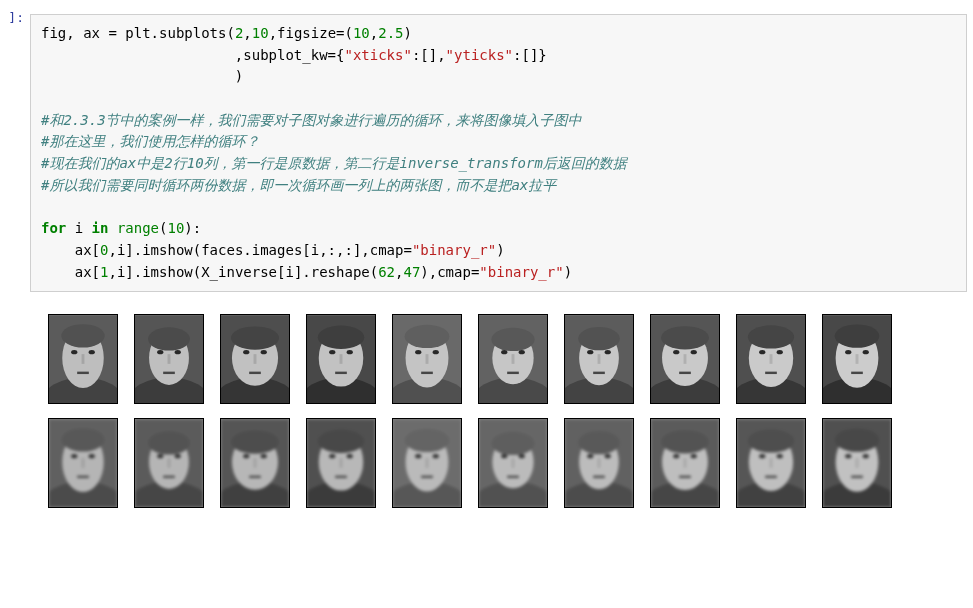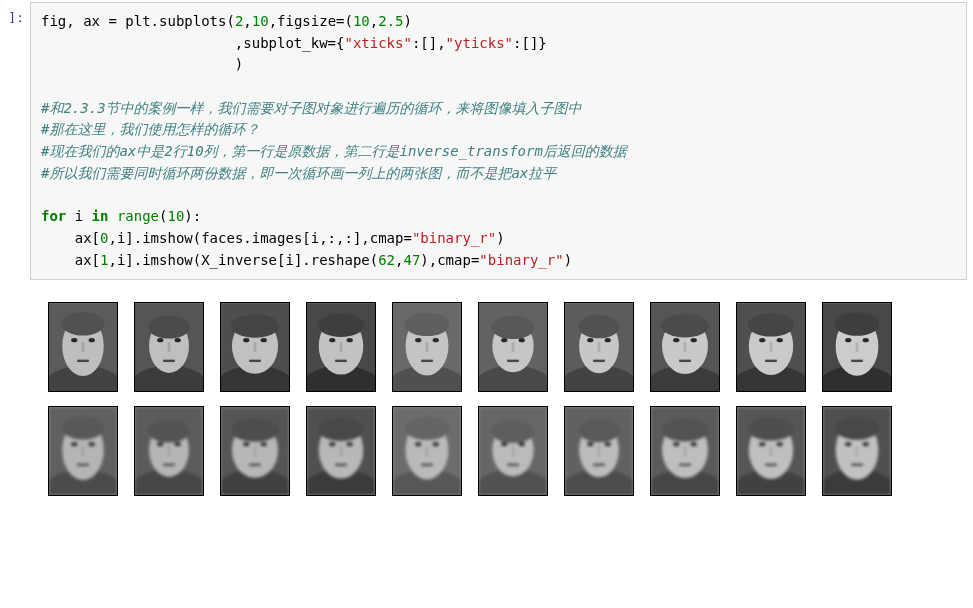--- a/index.html
+++ b/index.html
@@ -21,21 +21,21 @@
     padding: 10px 4px 0 0;
     color: #303F9F;
     font-size: 13px;
     flex-shrink: 0;
   }
   .code-block {
     flex: 1;
     background: #f7f7f7;
     border: 1px solid #cfcfcf;
     padding: 8px 10px;
-    margin: 2px 6px 6px 2px;
+    margin: 14px 6px 6px 2px;
     white-space: pre;
     line-height: 1.55;
     font-size: 14px;
     color: #000;
   }
   .tok-kw    { color: #008000; font-weight: bold; }
   .tok-num   { color: #008000; }
   .tok-str   { color: #BA2121; }
   .tok-cmt   { color: #408080; font-style: italic; }
   .tok-builtin { color: #008000; }

